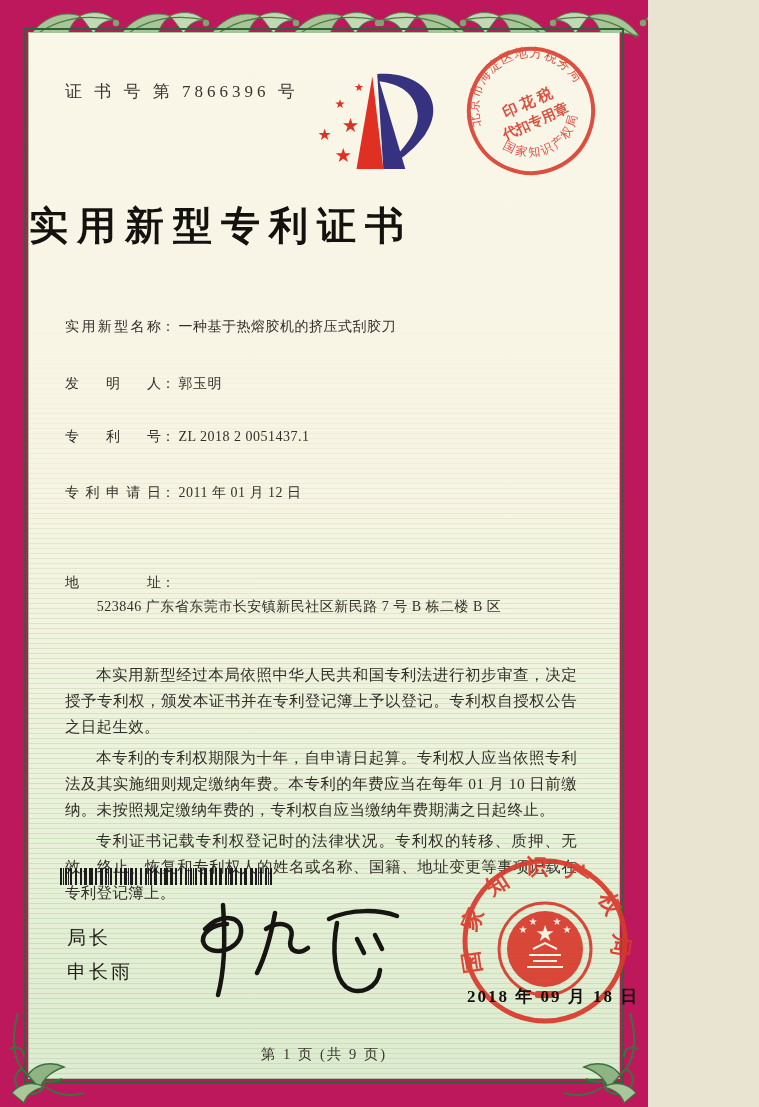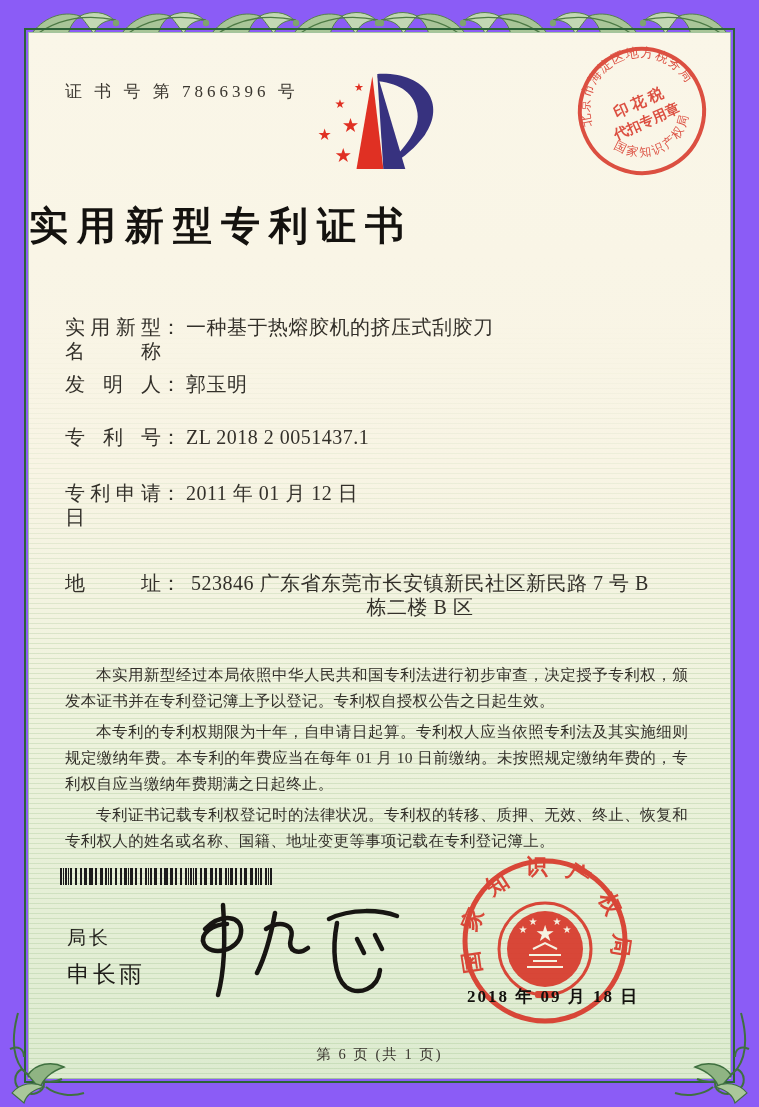--- a/index.html
+++ b/index.html
@@ -1,18 +1,18 @@
 <!DOCTYPE html>
 <html><head>
 <meta charset="utf-8">
 <style>
   html,body{margin:0;padding:0;background:#e9e4d2;}
   .page{
-    position:relative;width:759px;height:1107px;overflow:hidden;
-    background:#8b5cf6;
+    position:relative;width:648px;height:1107px;overflow:hidden;
+    background:#be185d;
     font-family:"Liberation Serif","DejaVu Serif",serif;
     color:#33302a;
   }
   
   .frame-outer{
     position:absolute;left:24px;right:24px;top:28px;bottom:24px;
     border:2px solid #2c6337;
   }
   .frame-inner{
     position:absolute;inset:2px;
@@ -26,37 +26,37 @@
     mask-image:linear-gradient(180deg,transparent 0 28%,#000 60% 100%);
   }
   .content{position:absolute;inset:0;}
   
   .cert-no{position:absolute;left:36px;top:47px;font-size:17px;letter-spacing:4px;color:#3a362f;}
   .logo{position:absolute;left:278px;top:36px;}
   .title{
     position:absolute;left:0;right:0;top:166px;text-align:left;
     font-size:39px;font-weight:700;letter-spacing:9px;color:#14120f;
   }
-  .row{position:absolute;left:36px;right:36px;font-size:20px;line-height:24px;}
+  .row{position:absolute;left:36px;right:36px;font-size:14px;line-height:24px;}
   .lab{display:inline-block;width:96px;text-align:justify;text-align-last:justify;vertical-align:top;}
   .colon{display:inline-block;vertical-align:top;}
   .val{display:inline-block;vertical-align:top;letter-spacing:.5px;}
   .val-wrap{width:468px;text-align:center;}
   .row-split .grp2{position:absolute;left:344px;top:0;}
   .paras{position:absolute;left:36px;right:34px;top:629px;font-size:15.5px;line-height:26px;text-align:justify;}
   .paras p{margin:0 8px 5px 0;text-indent:2em;letter-spacing:.3px;}
   .barcode{
     position:absolute;left:31px;top:835px;width:212px;height:17px;
     background-image:
       repeating-linear-gradient(90deg,#1c1c1c 0 2px,transparent 2px 5px),
       repeating-linear-gradient(90deg,#1c1c1c 0 1px,transparent 1px 8px),
       repeating-linear-gradient(90deg,transparent 0 3px,#1c1c1c 3px 4px,transparent 4px 13px);
   }
   .sig-title{position:absolute;left:38px;top:892px;font-size:19px;letter-spacing:3px;color:#1f1d19;}
-  .sig-name{position:absolute;left:38px;top:926px;font-size:23px;letter-spacing:3px;color:#1f1d19;}
+  .sig-name{position:absolute;left:38px;top:926px;font-size:19px;letter-spacing:3px;color:#1f1d19;}
   .signature-svg{position:absolute;left:140px;top:860px;}
   .office-seal{position:absolute;left:428px;top:820px;}
   .seal-date{
     position:absolute;left:438px;top:952px;width:190px;
     font-size:17px;font-weight:600;letter-spacing:2px;color:#13110e;
   }
   .footer{position:absolute;left:0;right:0;top:1012px;text-align:center;font-size:14.5px;letter-spacing:2px;color:#3a362f;}
   .tax-stamp{position:absolute;right:18px;top:8px;transform:rotate(-24deg);}
   .orn-top{position:absolute;left:0;top:0;pointer-events:none;}
   .orn-corner{position:absolute;bottom:2px;pointer-events:none;}
@@ -189,21 +189,21 @@
               <path d="M72,102 H104"></path>
               <path d="M76,108 H100"></path>
               <path d="M70,114 H106"></path>
             </g>
             <rect x="78" y="138" width="20" height="7" rx="2" fill="#d8392b"></rect>
           </g>
         </svg>
 
         <div class="seal-date">2018 年 09 月 18 日</div>
 
-        <div class="footer">第 6 页 (共 1 页)</div>
+        <div class="footer">第 1 页 (共 9 页)</div>
 
       </div>
     </div>
   </div>
 
   <svg class="orn-corner orn-left" width="86" height="96" viewBox="0 0 86 96">
     <g fill="none" stroke="#3f7040" stroke-width="2">
       <path d="M16,4 C10,26 10,46 20,60 C30,72 48,76 60,70"></path>
       <path d="M20,60 C12,64 10,76 20,82 C30,88 42,84 42,74 C42,66 32,62 26,68"></path>
       <path d="M44,78 C54,86 70,88 82,84"></path>

